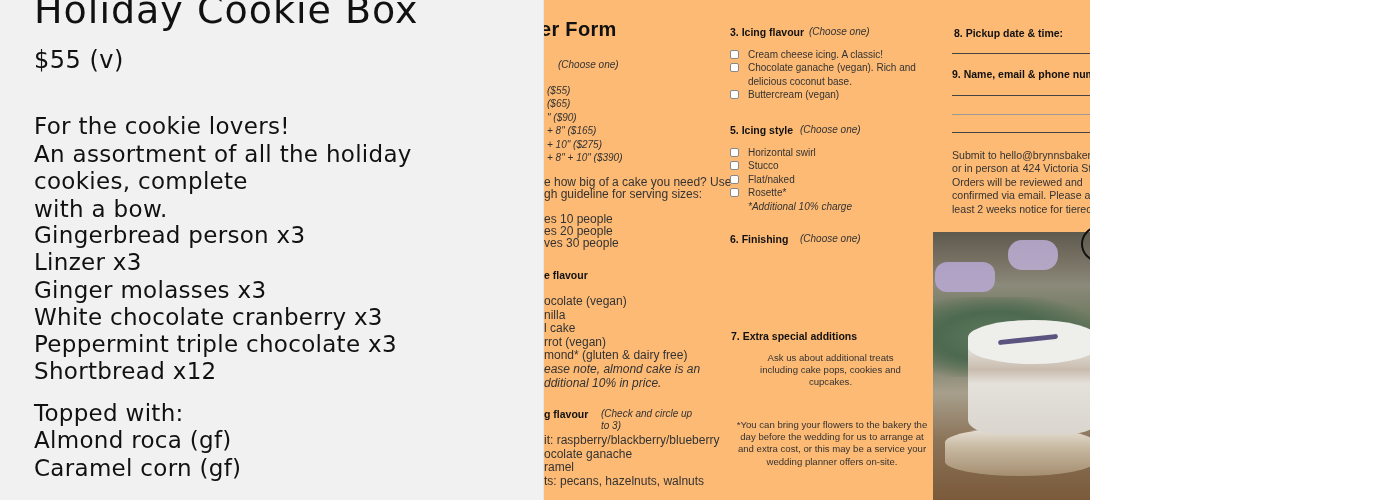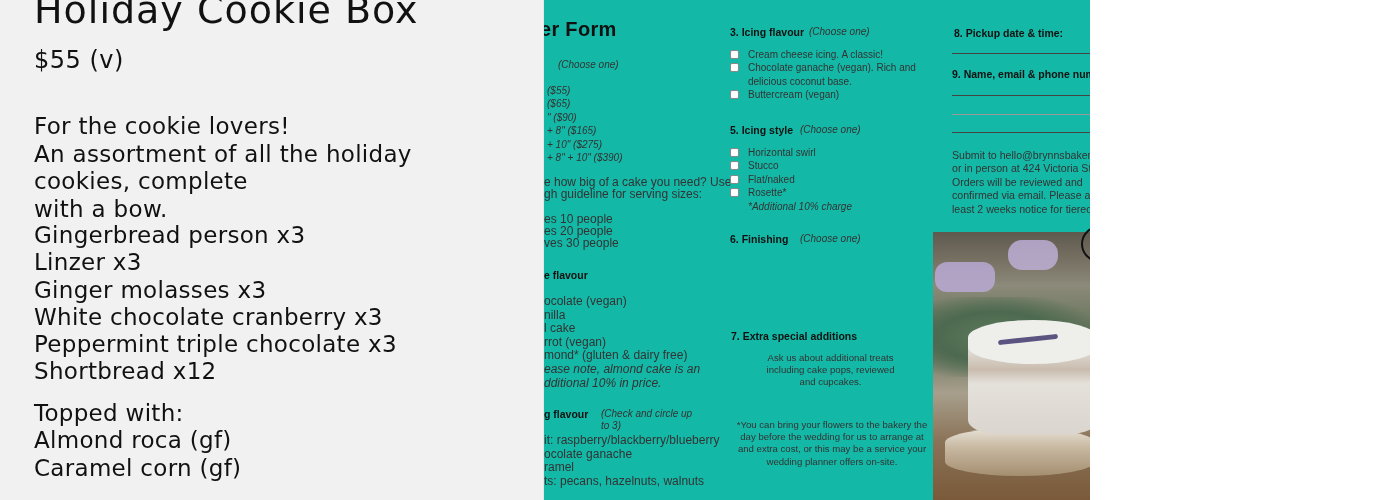--- a/index.html
+++ b/index.html
@@ -29,21 +29,21 @@
       font-size: 23px; line-height: 27.3px; color: #111; letter-spacing: 0.3px;
     }
     .toppings {
       position: absolute; left: 34px; top: 400px;
       font-size: 23px; line-height: 27.3px; color: #111; letter-spacing: 0.3px;
     }
 
     
     .form-page {
       position: absolute; left: 543px; top: 0; width: 547px; height: 500px;
-      background: #14b8a6; overflow: hidden;
+      background: #fdba74; overflow: hidden;
       font-family: "Liberation Sans", sans-serif; color: #333;
       border-left: 1px solid #e6e6e6;
     }
     .abs { position: absolute; white-space: nowrap; }
     .form-title { font-size: 20px; font-weight: 700; color: #111; letter-spacing: 0.3px; }
     .choose { font-size: 10px; font-style: italic; color: #333; }
     .size-opt { font-size: 10px; font-style: italic; color: #333; line-height: 13.4px; }
     .body-sm { font-size: 12px; color: #333; line-height: 12.2px; }
     .italic { font-style: italic; }
     .section-h { font-size: 10.5px; font-weight: 700; color: #111; }
@@ -208,21 +208,21 @@
       <span class="italic">*Additional 10% charge</span>
     </div>
   </div>
 
   <div class="abs section-h" style="left:186px; top:233px;">6. Finishing</div>
   <div class="abs choose" style="left:256px; top:233px;">(Choose one)</div>
 
 
   <div class="abs section-h" style="left:187px; top:330px;">7. Extra special additions</div>
 
-  <div class="abs center-note" style="left:215px; top:352px; width:143px;">Ask us about additional treats including cake pops, reviewed and cupcakes.</div>
+  <div class="abs center-note" style="left:215px; top:352px; width:143px;">Ask us about additional treats including cake pops, cookies and cupcakes.</div>
   <div class="abs center-note" style="left:188px; top:419px; width:200px;">*You can bring your flowers to the bakery the day before the wedding for us to arrange at and extra cost, or this may be a service your wedding planner offers on-site.</div>
 
   <div class="abs section-h" style="left:410px; top:27px;">8. Pickup date &amp; time:</div>
   <div class="rule" style="left:408px; top:53px; width:139px;"></div>
 
   <div class="abs section-h" style="left:408px; top:68px;">9. Name, email &amp; phone numb</div>
   <div class="rule" style="left:408px; top:95px; width:139px;"></div>
   <div class="rule light" style="left:408px; top:114px; width:139px;"></div>
   <div class="rule" style="left:408px; top:132px; width:139px;"></div>
 

